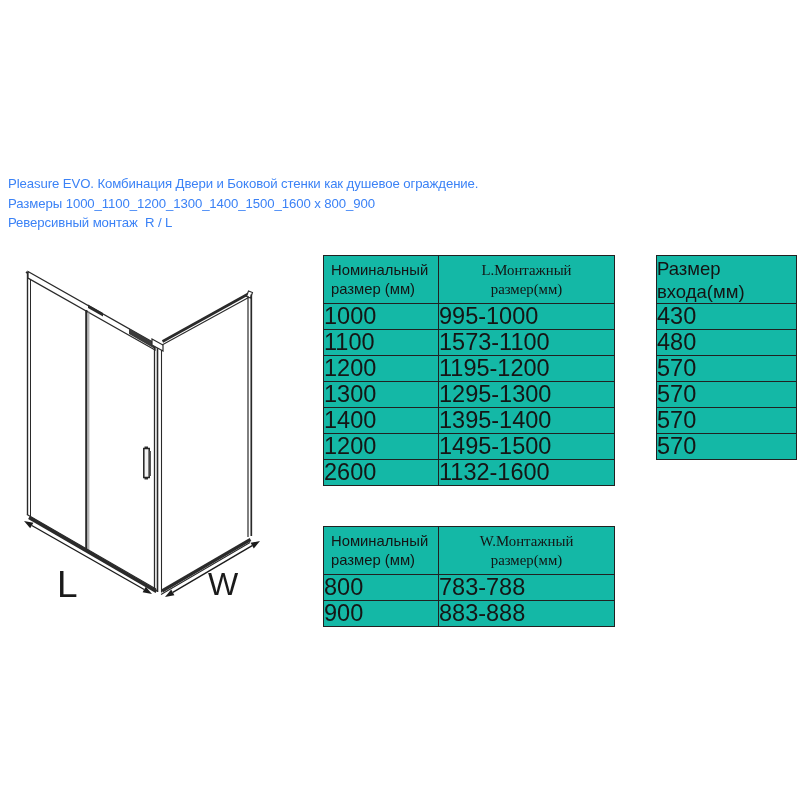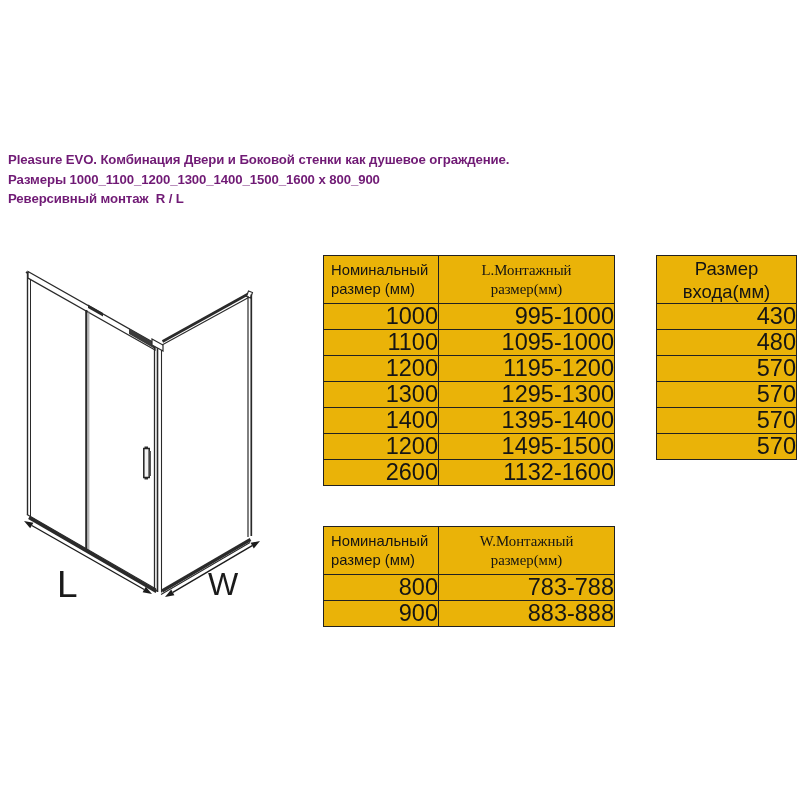--- a/index.html
+++ b/index.html
@@ -1,40 +1,40 @@
 <!DOCTYPE html>
 <html><head>
 <meta charset="utf-8">
 <style>
   html,body { margin:0; padding:0; }
   body {
     width:800px; height:800px; background:#ffffff; position:relative;
     overflow:hidden; font-family:"Liberation Sans", sans-serif;
   }
   .doc-title {
-    position:absolute; left:8px; top:150px;
-    font-size:13.2px; font-weight:bold; line-height:19.7px;
-    color:#701a75; letter-spacing:-0.1px; white-space:nowrap;
+    position:absolute; left:8px; top:174px;
+    font-size:13.2px; font-weight:normal; line-height:19.7px;
+    color:#3b82f6; letter-spacing:-0.1px; white-space:nowrap;
   }
   .diagram-svg { position:absolute; left:0; top:250px; width:300px; height:380px; }
 
   table.spec {
     position:absolute; border-collapse:collapse; table-layout:fixed;
-    color:#141414; background:#eab308;
+    color:#141414; background:#14b8a6;
   }
   .spec td, .spec th { border:1.7px solid #212121; padding:0; font-weight:400; }
   .hdr  { font-size:14.8px; line-height:19px; height:47px; vertical-align:middle; }
   .hdr span { display:block; white-space:nowrap; }
   .hdr-left   { text-align:left; }
   .hdr-left span { padding-left:7px; }
   .hdr-center { text-align:center;font-family:Liberation Serif, serif; }
-  .hdr-big { font-size:18.5px; line-height:23px; text-align:center; }
+  .hdr-big { font-size:18.5px; line-height:23px; text-align:left; }
   .val {
     font-size:23.5px; line-height:25px; height:25px;
-    text-align:right; vertical-align:middle; color:#151515;
+    text-align:left; vertical-align:middle; color:#151515;
   }
   #length-table { left:323px; top:255px; width:292px; }
   #entry-table  { left:656px; top:255px; width:141px; }
   #width-table  { left:323px; top:526px; width:292px; }
   .c1 { width:114px; }
   .line  { stroke:#2a2a2a; fill:none; }
   .ink   { fill:#2a2a2a; }
   .arrow { stroke:#1c1c1c; fill:none; stroke-width:1.4; }
   .ah    { fill:#1c1c1c; stroke:none; }
   .dim-label { font-family:"Liberation Sans", sans-serif; fill:#1a1a1a; }
@@ -117,21 +117,21 @@
         <span>L.Монтажный</span>
         <span>размер(мм)</span>
       </th>
     </tr>
     <tr>
       <td class="val">1000</td>
       <td class="val">995-1000</td>
     </tr>
     <tr>
       <td class="val">1100</td>
-      <td class="val">1095-1000</td>
+      <td class="val">1573-1100</td>
     </tr>
     <tr>
       <td class="val">1200</td>
       <td class="val">1195-1200</td>
     </tr>
     <tr>
       <td class="val">1300</td>
       <td class="val">1295-1300</td>
     </tr>
     <tr>

